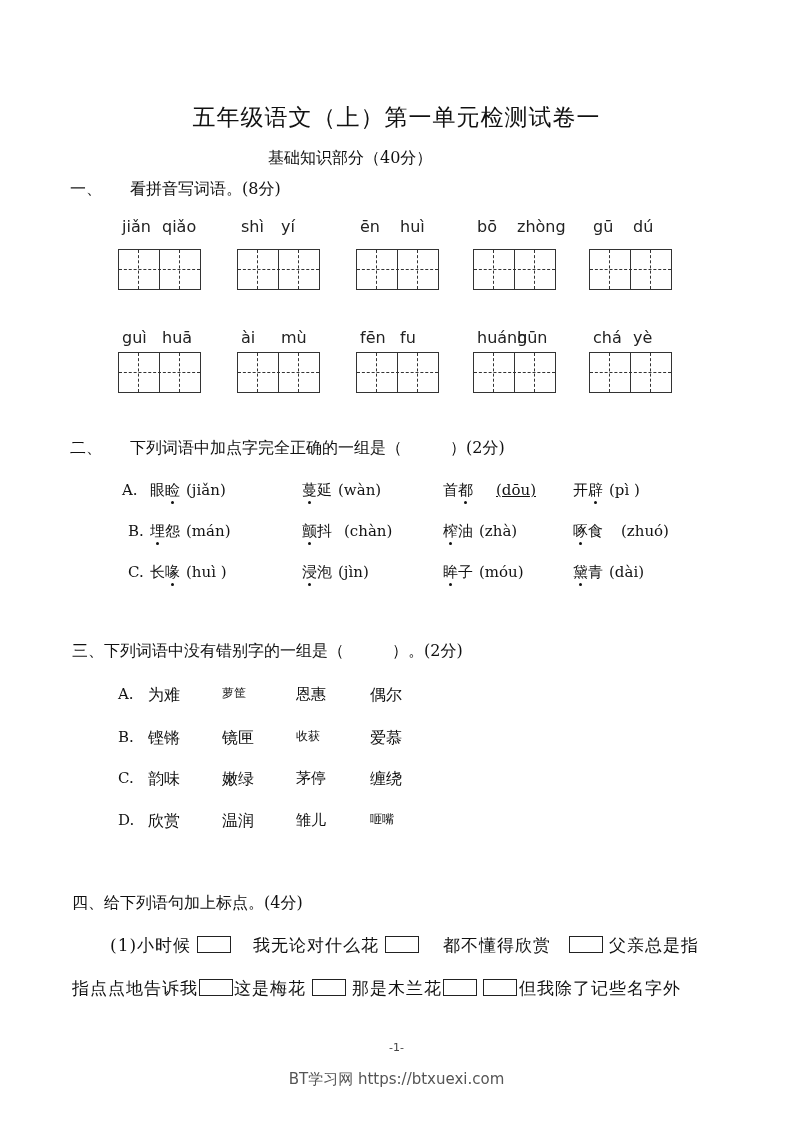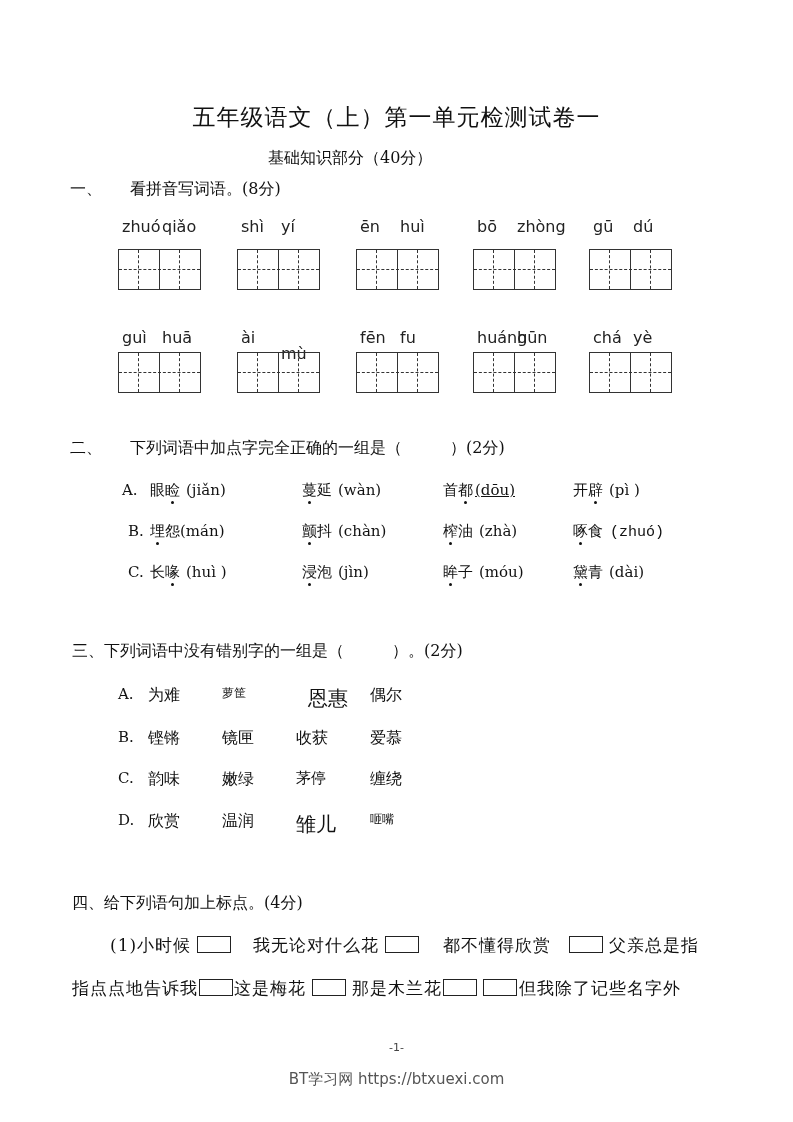--- a/index.html
+++ b/index.html
@@ -26,21 +26,21 @@
 </head>
 <body>
 
 <div class="abs title">五年级语文（上）第一单元检测试卷一</div>
 <div class="abs subtitle">基础知识部分（40分）</div>
 
 <div class="abs h" style="top:179px;left:70px;">一、</div>
 <div class="abs h" style="top:179px;left:130px;">看拼音写词语。(8分)</div>
 
 <div id="pinyin-area">
-    <div class="abs py" style="top: 217px; left: 122px;">zhuó</div>
+    <div class="abs py" style="top: 217px; left: 122px;">jiǎn</div>
     <div class="abs py" style="top: 217px; left: 162px;">qiǎo</div>
     <div class="grid" style="top: 249px; left: 118px;">
       <div class="mid"></div>
       <div class="dv1"></div>
       <div class="dv2"></div>
       <div class="dh"></div>
     </div>
     <div class="abs py" style="top: 217px; left: 241px;">shì</div>
     <div class="abs py" style="top: 217px; left: 281px;">yí</div>
     <div class="grid" style="top: 249px; left: 237px;">
@@ -75,21 +75,21 @@
     </div>
     <div class="abs py" style="top: 328px; left: 122px;">guì</div>
     <div class="abs py" style="top: 328px; left: 162px;">huā</div>
     <div class="grid" style="top: 352px; left: 118px;">
       <div class="mid"></div>
       <div class="dv1"></div>
       <div class="dv2"></div>
       <div class="dh"></div>
     </div>
     <div class="abs py" style="top: 328px; left: 241px;">ài</div>
-    <div class="abs py" style="top: 344px; left: 281px;">mù</div>
+    <div class="abs py" style="top: 328px; left: 281px;">mù</div>
     <div class="grid" style="top: 352px; left: 237px;">
       <div class="mid"></div>
       <div class="dv1"></div>
       <div class="dv2"></div>
       <div class="dh"></div>
     </div>
     <div class="abs py" style="top: 328px; left: 360px;">fēn</div>
     <div class="abs py" style="top: 328px; left: 400px;">fu</div>
     <div class="grid" style="top: 352px; left: 356px;">
       <div class="mid"></div>
@@ -114,56 +114,56 @@
       <div class="dh"></div>
     </div>
   </div>
 
 <div class="abs h" style="top:438px;left:70px;">二、</div>
 <div class="abs h" style="top:438px;left:130px;">下列词语中加点字完全正确的一组是（　　　）(2分)</div>
 <div id="sec2-area">
     <div class="abs opt" style="top: 481px; left: 122px;">A.</div>
     <div class="abs opt" style="top: 481px; left: 150px;"><span>眼</span><span class="dot">睑</span><span></span><span style="margin-left:6px;">(jiǎn)</span></div>
     <div class="abs opt" style="top: 481px; left: 302px;"><span></span><span class="dot">蔓</span><span>延</span><span style="margin-left:6px;">(wàn)</span></div>
-    <div class="abs opt" style="top: 481px; left: 443px;"><span>首</span><span class="dot">都</span><span></span><span style="margin-left:2px;text-decoration:underline;">(dōu)</span></div>
+    <div class="abs opt" style="top: 481px; left: 443px;"><span>首</span><span class="dot">都</span><span></span><span style="margin-left:23px;text-decoration:underline;">(dōu)</span></div>
     <div class="abs opt" style="top: 481px; left: 573px;"><span>开</span><span class="dot">辟</span><span></span><span style="margin-left:6px;">(pì )</span></div>
     <div class="abs opt" style="top: 522px; left: 128px;">B.</div>
-    <div class="abs opt" style="top: 522px; left: 150px;"><span></span><span class="dot">埋</span><span>怨</span><span style="text-align:right;">(mán)</span></div>
-    <div class="abs opt" style="top: 522px; left: 302px;"><span></span><span class="dot">颤</span><span>抖</span><span style="margin-left:6px;">(chàn)</span></div>
+    <div class="abs opt" style="top: 522px; left: 150px;"><span></span><span class="dot">埋</span><span>怨</span><span style="margin-left:6px;text-align:right;">(mán)</span></div>
+    <div class="abs opt" style="top: 522px; left: 302px;"><span></span><span class="dot">颤</span><span>抖</span><span style="margin-left:12px;">(chàn)</span></div>
     <div class="abs opt" style="top: 522px; left: 443px;"><span></span><span class="dot">榨</span><span>油</span><span style="margin-left:6px;">(zhà)</span></div>
-    <div class="abs opt" style="top: 522px; left: 573px;"><span></span><span class="dot">啄</span><span>食</span><span style="margin-left:7px;font-family:Liberation Mono, monospace;">(zhuó)</span></div>
+    <div class="abs opt" style="top: 522px; left: 573px;"><span></span><span class="dot">啄</span><span>食</span><span style="margin-left:18px;">(zhuó)</span></div>
     <div class="abs opt" style="top: 563px; left: 128px;">C.</div>
     <div class="abs opt" style="top: 563px; left: 150px;"><span>长</span><span class="dot">喙</span><span></span><span style="margin-left:6px;">(huì )</span></div>
     <div class="abs opt" style="top: 563px; left: 302px;"><span></span><span class="dot">浸</span><span>泡</span><span style="margin-left:6px;text-align:center;">(jìn)</span></div>
     <div class="abs opt" style="top: 563px; left: 443px;"><span></span><span class="dot">眸</span><span>子</span><span style="margin-left:6px;">(móu)</span></div>
     <div class="abs opt" style="top: 563px; left: 573px;"><span></span><span class="dot">黛</span><span>青</span><span style="margin-left:6px;">(dài)</span></div>
   </div>
 
 <div class="abs h" style="top:641px;left:72px;">三、</div>
 <div class="abs h" style="top:641px;left:104px;">下列词语中没有错别字的一组是（　　　）。(2分)</div>
 <div id="sec3-area">
     <div class="abs opt" style="top: 685px; left: 118px;">A.</div>
     <div class="abs opt" style="top: 685px; left: 148px; font-size: 16px;">为难</div>
     <div class="abs opt" style="top: 685px; left: 222px; font-size: 12px;">萝筐</div>
-    <div class="abs opt" style="top: 685px; left: 308px; font-size: 20px;">恩惠</div>
+    <div class="abs opt" style="top: 685px; left: 296px; font-size: 15px;">恩惠</div>
     <div class="abs opt" style="top: 685px; left: 370px; font-size: 16px;">偶尔</div>
     <div class="abs opt" style="top: 728px; left: 118px;">B.</div>
     <div class="abs opt" style="top: 728px; left: 148px; font-size: 16px;">铿锵</div>
     <div class="abs opt" style="top: 728px; left: 222px; font-size: 16px;">镜匣</div>
-    <div class="abs opt" style="top: 728px; left: 296px; font-size: 16px; text-align: right;">收获</div>
+    <div class="abs opt" style="top: 728px; left: 296px; font-size: 12px; text-align: right;">收获</div>
     <div class="abs opt" style="top: 728px; left: 370px; font-size: 16px;">爱慕</div>
     <div class="abs opt" style="top: 769px; left: 118px;">C.</div>
     <div class="abs opt" style="top: 769px; left: 148px; font-size: 16px;">韵味</div>
     <div class="abs opt" style="top: 769px; left: 222px; font-size: 16px;">嫩绿</div>
     <div class="abs opt" style="top: 769px; left: 296px; font-size: 15px;">茅停</div>
     <div class="abs opt" style="top: 769px; left: 370px; font-size: 16px;">缠绕</div>
     <div class="abs opt" style="top: 811px; left: 118px;">D.</div>
     <div class="abs opt" style="top: 811px; left: 148px; font-size: 16px;">欣赏</div>
     <div class="abs opt" style="top: 811px; left: 222px; font-size: 16px;">温润</div>
-    <div class="abs opt" style="top: 811px; left: 296px; font-size: 20px;">雏儿</div>
+    <div class="abs opt" style="top: 811px; left: 296px; font-size: 15px;">雏儿</div>
     <div class="abs opt" style="top: 811px; left: 370px; font-size: 12px;">咂嘴</div>
   </div>
 
 <div class="abs h" style="top:893px;left:72px;">四、</div>
 <div class="abs h" style="top:893px;left:104px;">给下列语句加上标点。(4分)</div>
 
 <div class="abs para" style="top:934px;left:110px;">
   <span>(1)小时候</span><span class="blank"></span><span style="margin-left:16px;">我无论对什么花</span><span class="blank"></span><span style="margin-left:18px;">都不懂得欣赏</span><span class="blank" style="margin-left:18px;"></span><span>父亲总是指</span>
 </div>
 <div class="abs para" style="top:977px;left:72px;">

